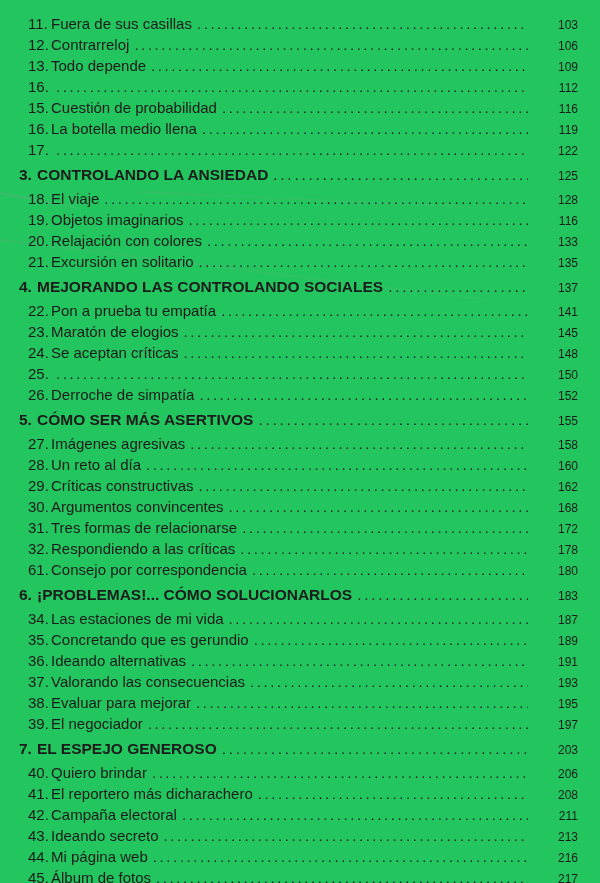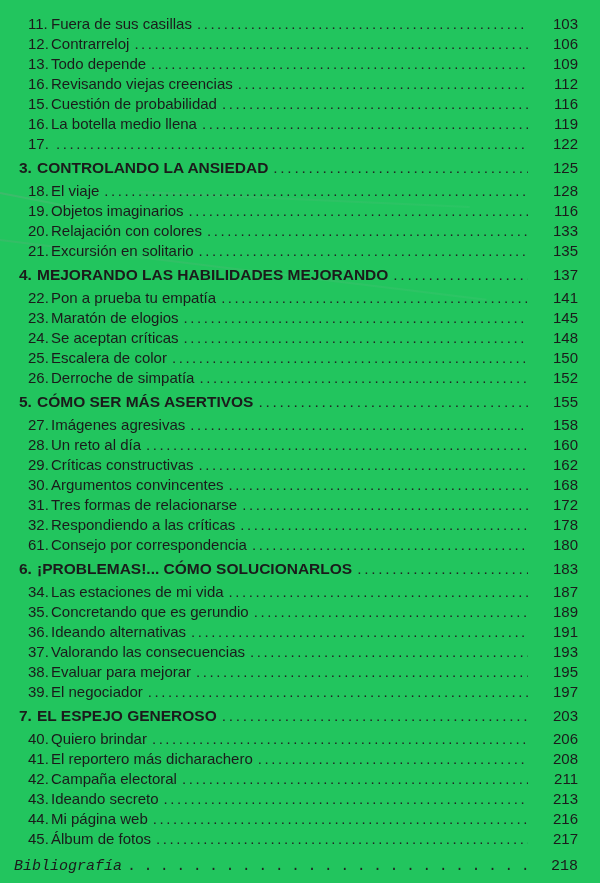--- a/index.html
+++ b/index.html
@@ -73,21 +73,21 @@
   .leader::before {
     content: ". . . . . . . . . . . . . . . . . . . . . . . . . . . . . . . . . . . . . . . . . . . . . . . . . . . . . . . . . . . . . . . . . . . . . . . . . . . .";
   }
 
   .pagenum {
     flex: 0 0 34px;
     width: 34px;
     text-align: right;
     font-weight: normal;
     font-style: normal;
-    font-size: 15px;
+    font-size: 12px;
   }
 </style>
 </head>
 <body>
 
 <div class="page">
   <div class="scan-artifact artifact-a"></div>
   <div class="scan-artifact artifact-b"></div>
   <div class="scan-artifact artifact-c"></div>
 
@@ -105,21 +105,20 @@
       <span class="pagenum">106</span>
     </div>
       <div class="row row--item">
       <span class="num">13.</span>
       <span class="title">Todo depende</span>
       <span class="leader"></span>
       <span class="pagenum">109</span>
     </div>
       <div class="row row--item">
       <span class="num">16.</span>
-      <span class="title">Revisando viejas creencias</span>
       <span class="leader"></span>
       <span class="pagenum">112</span>
     </div>
       <div class="row row--item">
       <span class="num">15.</span>
       <span class="title">Cuestión de probabilidad</span>
       <span class="leader"></span>
       <span class="pagenum">116</span>
     </div>
       <div class="row row--item">
@@ -158,21 +157,21 @@
       <span class="pagenum">133</span>
     </div>
       <div class="row row--item">
       <span class="num">21.</span>
       <span class="title">Excursión en solitario</span>
       <span class="leader"></span>
       <span class="pagenum">135</span>
     </div>
       <div class="row row--chapter">
       <span class="num">4.</span>
-      <span class="title">MEJORANDO LAS HABILIDADES MEJORANDO</span>
+      <span class="title">MEJORANDO LAS CONTROLANDO SOCIALES</span>
       <span class="leader"></span>
       <span class="pagenum">137</span>
     </div>
       <div class="row row--item">
       <span class="num">22.</span>
       <span class="title">Pon a prueba tu empatía</span>
       <span class="leader"></span>
       <span class="pagenum">141</span>
     </div>
       <div class="row row--item">
@@ -182,21 +181,20 @@
       <span class="pagenum">145</span>
     </div>
       <div class="row row--item">
       <span class="num">24.</span>
       <span class="title">Se aceptan críticas</span>
       <span class="leader"></span>
       <span class="pagenum">148</span>
     </div>
       <div class="row row--item">
       <span class="num">25.</span>
-      <span class="title">Escalera de color</span>
       <span class="leader"></span>
       <span class="pagenum">150</span>
     </div>
       <div class="row row--item">
       <span class="num">26.</span>
       <span class="title">Derroche de simpatía</span>
       <span class="leader"></span>
       <span class="pagenum">152</span>
     </div>
       <div class="row row--chapter">

